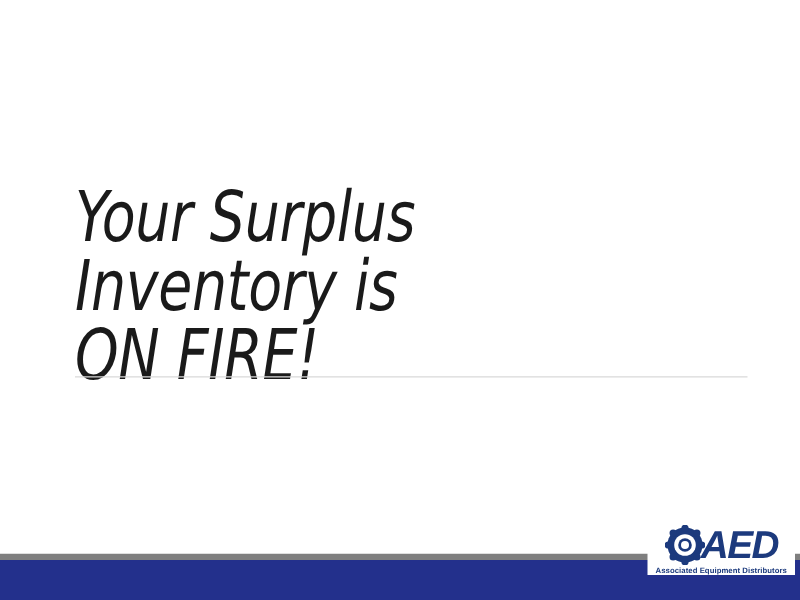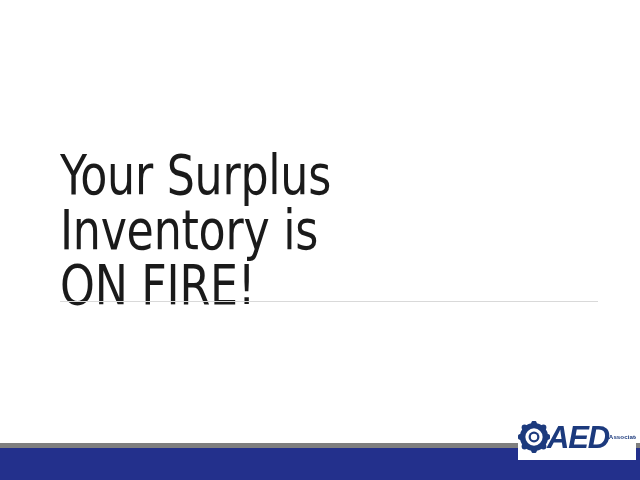--- a/index.html
+++ b/index.html
@@ -20,20 +20,21 @@
     background: #ffffff;
     overflow: hidden;
   }
 
   
   .title-block {
     position: absolute;
     left: 60px;
     top: 148px;
     width: 545px;
+    font-style: italic;
   }
   .slide-title {
     font-family: "Liberation Sans Narrow", "DejaVu Sans Condensed", "Liberation Sans", sans-serif;
     font-size: 56px;
     line-height: 0.98;
     font-weight: 400;
     color: #1a1a1a;
     letter-spacing: -0.3px;
     transform: scaleX(0.88);
     transform-origin: left top;
@@ -89,22 +90,23 @@
 
   
   .logo-box {
     position: absolute;
     left: 518px;
     top: 414px;
     width: 118px;
     height: 46px;
     background: #ffffff;
     display: flex;
+    flex-direction: column;
     align-items: center;
-    justify-content: flex-start;
+    justify-content: flex-end;
     overflow: hidden;
   }
   .logo-main {
     display: flex;
     align-items: center;
     height: 34px;
     margin-top: 0px;
   }
   .logo-gear {
     width: 32px;

